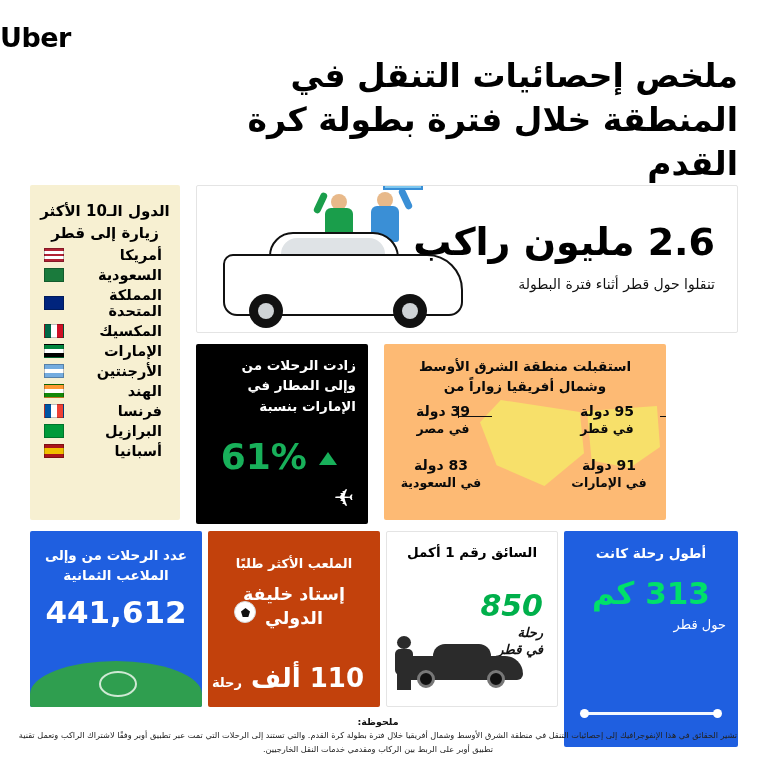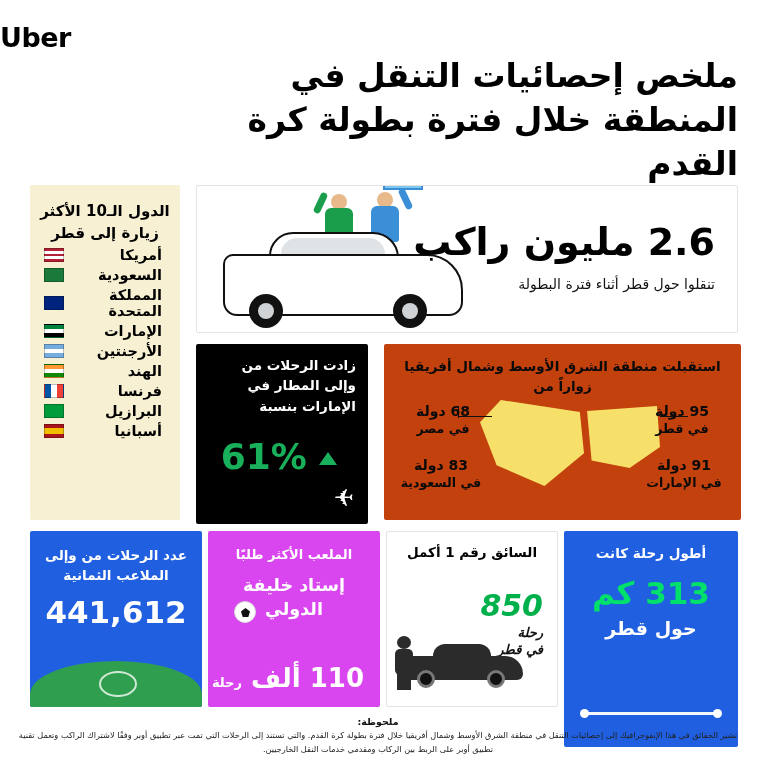--- a/index.html
+++ b/index.html
@@ -103,21 +103,21 @@
   }
 
   
   .c-air { left:196px; top:344px; width:172px; height:180px; background:#000; color:#fff; padding:11px 12px; }
   .c-air h4 { font-size:13.5px; line-height:1.5; text-align:right; font-weight:bold; }
   .pct { font-size:36px; font-weight:bold; color:#18b05a; text-align:center; margin-top:20px; direction:ltr; }
   .tri { display:inline-block; width:0;height:0; border-left:9px solid transparent;border-right:9px solid transparent;border-bottom:13px solid #18b05a; vertical-align:middle; margin-right:6px;}
   .plane { position:absolute; right:14px; bottom:12px; font-size:24px; color:#fff; transform:scaleX(-1); }
 
   
-  .c-map { left:384px; top:344px; width:357px; height:176px; background:#c2410c; padding:12px 14px; }
+  .c-map { left:384px; top:344px; width:282px; height:176px; background:#fdba74; padding:12px 14px; }
   .c-map h4 { font-size:13.5px; line-height:1.5; text-align:center; font-weight:bold; color:#0a0a0a; }
   .mapwrap { position:absolute; inset:0; }
   .land {
     position:absolute; background:#f7e06a;
   }
   .land.eg { left:200px; top:62px; width:76px; height:62px; clip-path:polygon(4% 8%,96% 0,100% 66%,60% 100%,10% 88%); }
   .land.sa { left:96px; top:56px; width:104px; height:86px; clip-path:polygon(20% 0,96% 14%,100% 62%,62% 100%,16% 76%,0 26%); }
   .lbl { position:absolute; font-size:12.5px; font-weight:bold; line-height:1.35; text-align:center; color:#0a0a0a; }
   .lbl b { display:block; font-size:14px; }
   .leader { position:absolute; background:#111; height:1px; }
@@ -126,21 +126,21 @@
   
   .c-stadium { left:30px; top:531px; width:172px; height:176px; background:#1f5fe0; color:#fff; padding:14px 12px; }
   .c-stadium h4 { font-size:13.5px; line-height:1.5; text-align:center; font-weight:bold; }
   .c-stadium .big { font-size:31px; font-weight:bold; text-align:center; margin-top:8px; direction:ltr; }
   .pitch {
     position:absolute; left:0; right:0; bottom:0; height:46px; background:#2f9e4f;
     border-top-left-radius:60% 40px; border-top-right-radius:60% 40px;
   }
   .pitch::after{ content:""; position:absolute; left:50%; top:10px; width:34px;height:22px; margin-left:-17px; border:2px solid #cfe9d4; border-radius:50%; }
 
-  .c-green { left:208px; top:531px; width:172px; height:176px; background:#d946ef; color:#fff; padding:14px 12px; }
+  .c-green { left:208px; top:531px; width:172px; height:176px; background:#c2410c; color:#fff; padding:23px 12px; }
   .c-green h4 { font-size:13px; line-height:1.5; text-align:center; font-weight:bold; }
   .c-green .stad-name { font-size:17.5px; font-weight:bold; text-align:center; margin-top:8px; line-height:1.4; }
   .c-green .trips { position:absolute; right:16px; bottom:14px; font-size:26px; font-weight:bold; }
   .c-green .trips small { font-size:13px; font-weight:bold; }
   .ball {
     position:absolute; left:26px; top:70px; width:22px; height:22px; border-radius:50%;
     background:#fff; border:1px solid #d8d8d8;
   }
   .ball::after{content:"";position:absolute;left:6px;top:6px;width:9px;height:9px;background:#111;clip-path:polygon(50% 0,100% 38%,81% 100%,19% 100%,0 38%);}
 
@@ -155,21 +155,21 @@
   .dcar .w { position:absolute; bottom:0; width:18px; height:18px; border-radius:50%; background:#111; border:3px solid #777; }
   .dcar .w1{left:14px;} .dcar .w2{left:84px;}
   .person { position:absolute; left:6px; bottom:16px; width:22px; height:54px; }
   .person .h { position:absolute; left:4px; top:0; width:14px; height:13px; border-radius:50%; background:#2b2b2b; }
   .person .bd { position:absolute; left:2px; top:13px; width:18px; height:26px; background:#2b2b2b; border-radius:5px; }
   .person .lg { position:absolute; left:4px; top:38px; width:14px; height:16px; background:#2b2b2b; }
 
   .c-long { left:564px; top:531px; width:174px; height:216px; background:#1f5fe0; color:#fff; padding:14px 12px; }
   .c-long h4 { font-size:13.5px; font-weight:bold; text-align:center; }
   .c-long .km { font-size:31px; font-weight:bold; color:#00e06a; text-align:center; margin-top:14px; }
-  .c-long .sub { font-size:19px; font-weight:bold; text-align:center; margin-top:6px; }
+  .c-long .sub { font-size:13px; font-weight:normal; text-align:right; margin-top:6px; }
   .track { position:absolute; left:18px; right:18px; bottom:32px; height:3px; background:#fff; opacity:.95; }
   .dot { position:absolute; width:9px;height:9px;border-radius:50%;background:#fff; bottom:29px; }
   .dot.d1{left:16px;} .dot.d2{right:16px;}
 
   
   .note { position:absolute; left:18px; right:30px; top:716px; text-align:center; }
   .note .ttl { font-size:9.5px; font-weight:bold; color:#111; }
   .note p { font-size:8.2px; line-height:1.7; color:#222; margin-top:2px; }
 </style>
 </head>
@@ -190,20 +190,24 @@
         <span class="nm">أمريكا</span>
         <span class="flag" style="background:linear-gradient(#b22234 0 20%,#fff 20% 40%,#b22234 40% 60%,#fff 60% 80%,#b22234 80%)"></span>
       </div>
       <div class="country-row">
         <span class="nm">السعودية</span>
         <span class="flag" style="background:#1a7a3c"></span>
       </div>
       <div class="country-row">
         <span class="nm">المملكة المتحدة</span>
         <span class="flag" style="background:#00247d"></span>
+      </div>
+      <div class="country-row">
+        <span class="nm">المكسيك</span>
+        <span class="flag" style="background:linear-gradient(90deg,#006847 33%,#fff 33% 66%,#ce1126 66%)"></span>
       </div>
       <div class="country-row">
         <span class="nm">الإمارات</span>
         <span class="flag" style="background:linear-gradient(#00843d 33%,#fff 33% 66%,#000 66%)"></span>
       </div>
       <div class="country-row">
         <span class="nm">الأرجنتين</span>
         <span class="flag" style="background:linear-gradient(#74acdf 33%,#fff 33% 66%,#74acdf 66%)"></span>
       </div>
       <div class="country-row">
@@ -272,21 +276,21 @@
 
       <div class="lbl" style="right:16px; top:58px; width:86px;">
         <b>95 دولة</b>
         <span>في قطر</span>
       </div>
       <div class="lbl" style="right:10px; top:112px; width:94px;">
         <b>91 دولة</b>
         <span>في الإمارات</span>
       </div>
       <div class="lbl" style="left:14px; top:58px; width:90px;">
-        <b>68 دولة</b>
+        <b>39 دولة</b>
         <span>في مصر</span>
       </div>
       <div class="lbl" style="left:8px; top:112px; width:98px;">
         <b>83 دولة</b>
         <span>في السعودية</span>
       </div>
     </div>
   </div>
 
   <div class="card c-stadium">

